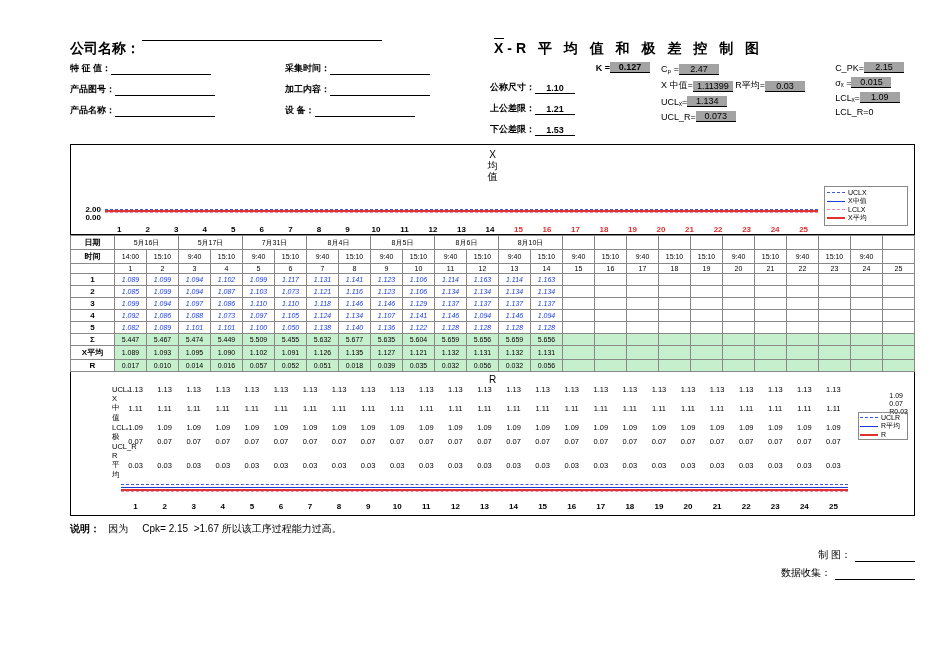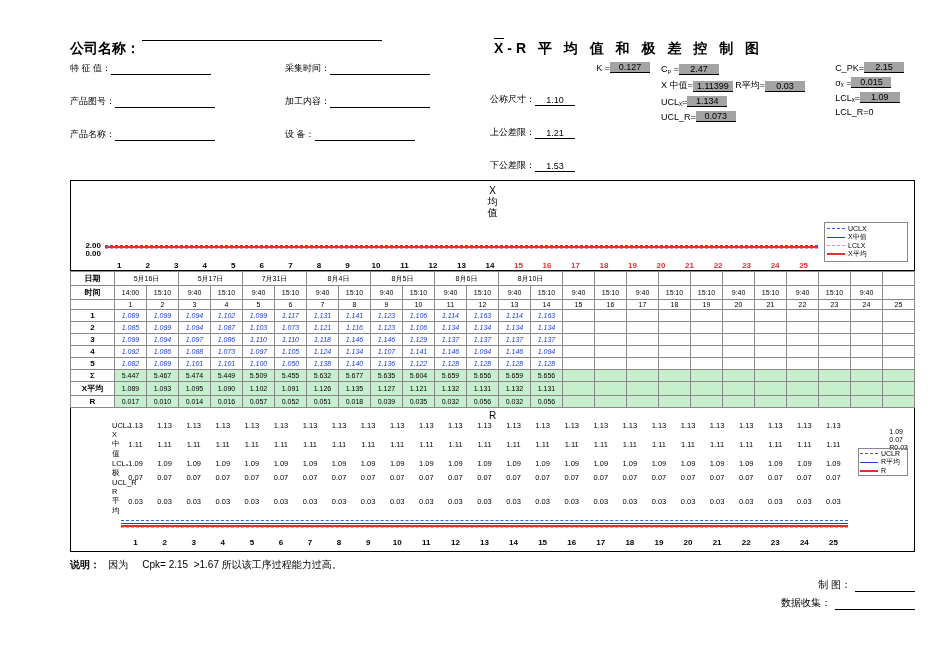--- a/index.html
+++ b/index.html
@@ -15,21 +15,21 @@
   }
   .sheet { padding: 40px 30px 0 70px; }
   .hdr { display: flex; align-items: flex-start; }
   .company-label { font-size: 14px; font-weight: bold; }
   .company-line { display: inline-block; width: 240px; border-bottom: 1.5px solid #000; margin-left: 2px; }
   .title { flex: 1; text-align: center; font-size: 14px; letter-spacing: 4px; font-weight: bold; margin-right:40px;}
   .xbar { position: relative; }
   .xbar::before { content: ""; position: absolute; left: 0; top: -2px; width: 10px; border-top: 1px solid #000; }
 
   .meta { display: flex; margin-top: 4px; font-size: 9px; }
-  .meta-col { display: flex; flex-direction: column; gap: 20px; }
+  .meta-col { display: flex; flex-direction: column; gap: 8px; font-weight: bold; }
   .meta-col.left { width: 215px; }
   .meta-col.mid { width: 205px; }
   .meta-col.r1 { width: 160px; }
   .field { display: flex; align-items: flex-end; }
   .field .lbl { white-space: nowrap; }
   .field .u { flex: 0 0 auto; border-bottom: 1px solid #000; min-width: 40px; text-align: center; padding: 0 4px; }
   .meta-col.left .u, .meta-col.mid .u { min-width: 100px; }
   .stats { flex:1; display:flex; gap:30px;justify-content:center;}
   .stats-col { display:flex; flex-direction:column; gap:4px; }
   .hl { background: #a3a3a3; }
@@ -68,21 +68,21 @@
   .valrow .cells span { flex:1; text-align:center; }
   .rplot { position:relative; height:20px; margin-top:2px; }
   .rplot .area { position:absolute; left:44px; right:60px; top:0; bottom:0;}
   .rxaxis { display:flex; margin-left:44px; margin-right:60px; font-weight:bold; font-size:8px;}
   .rxaxis span { flex:1; text-align:center;}
   .rlegend { position:absolute; right:6px; top:40px; width:50px; border:1px solid #888; font-size:7px; padding:1px;}
   .rylab { position:absolute; right:6px; top:20px; font-size:7px; line-height:8px; text-align:left;}
 
   .footer { margin-top:6px; display:flex; font-size:10px; }
   .footer .note { flex:1; }
-  .footer .sigs { display:flex; flex-direction:column; gap:4px; align-items:flex-end; margin-top:20px;}
+  .footer .sigs { display:flex; flex-direction:column; gap:4px; align-items:flex-end; margin-top:26px;}
   .footer .sig { display:flex; align-items:flex-end;}
   .footer .sig .su{ width:60px; border-bottom:1px solid #000; margin-left:4px;}
   .footer .sig.wide .su{ width:80px;}
 </style>
 </head>
 <body>
 
 <div class="sheet">
 
   <div class="hdr">

